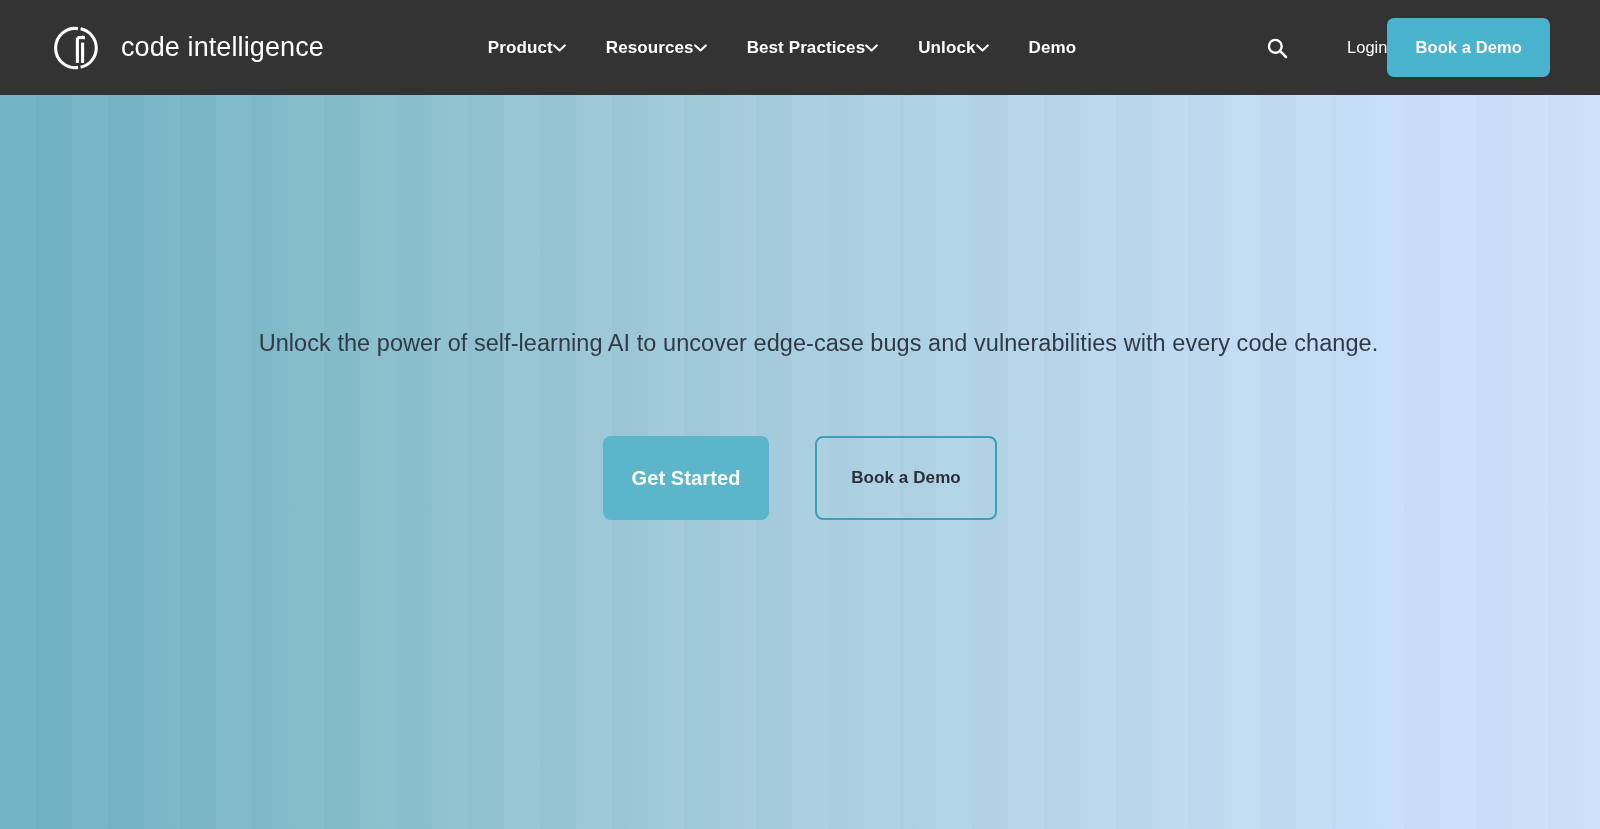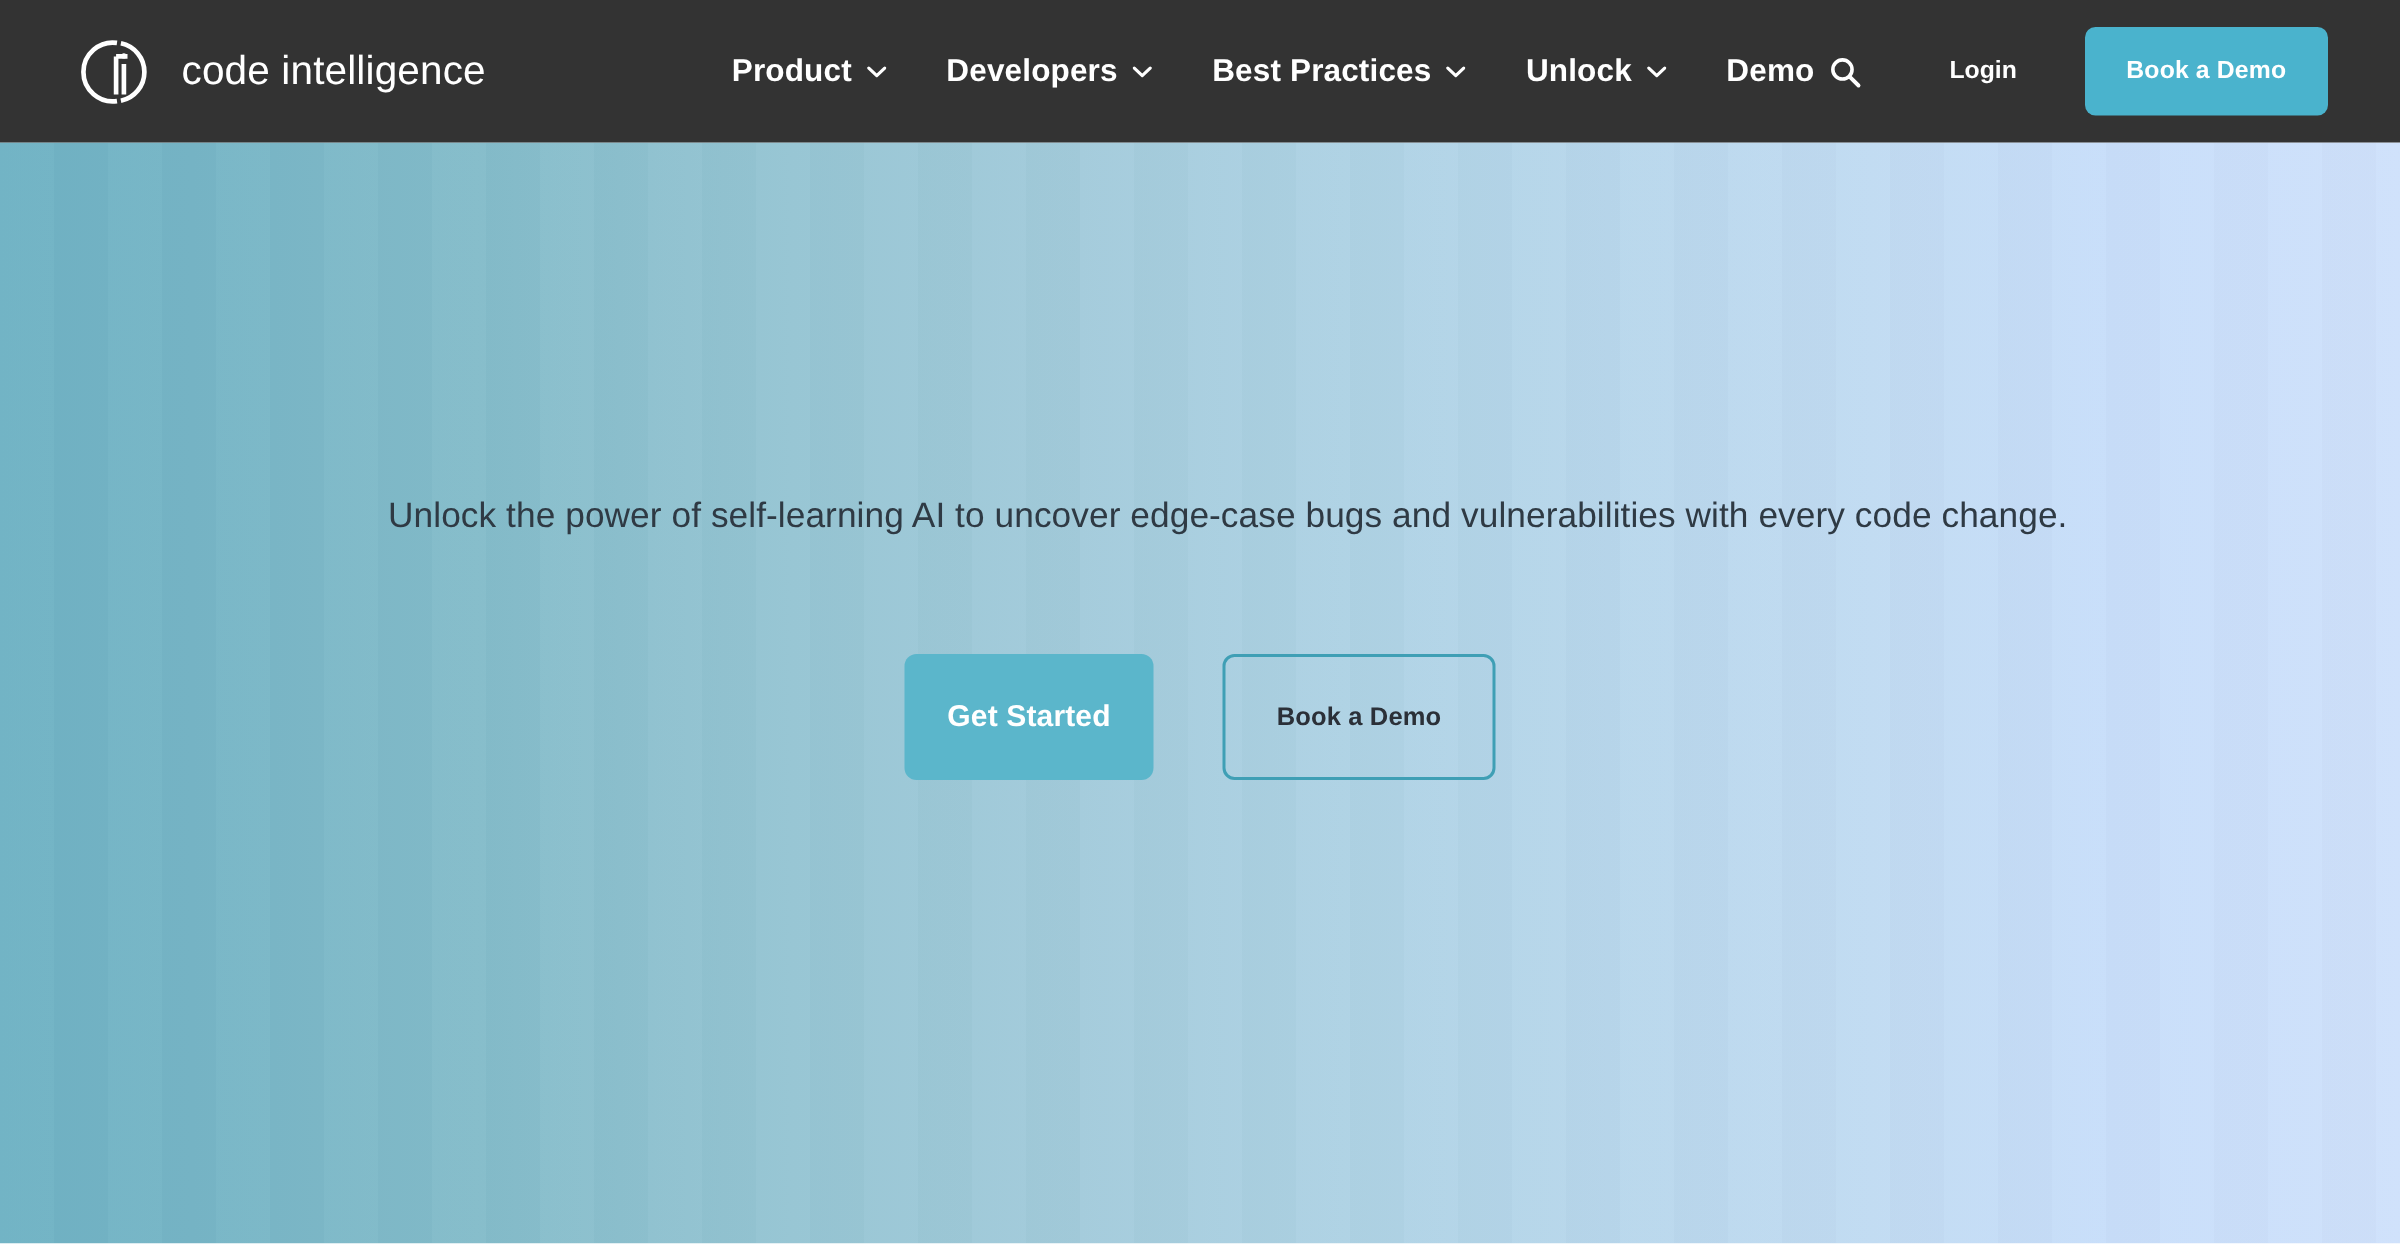--- a/index.html
+++ b/index.html
@@ -49,23 +49,22 @@
   
   .main-nav {
     display:flex;
     align-items:center;
     gap:40px;
     margin-left:164px;
   }
   .nav-item {
     display:flex;
     align-items:center;
-    gap:10px;
-    color:#ffffff;
-    font-size:21px;
+    color:#ffffff;
+    font-size:17px;
     font-weight:700;
     letter-spacing:0.1px;
     white-space:nowrap;
     cursor:pointer;
     text-decoration:none;
   }
   .chev {
     display:block;
     width:13px; height:8px;
     flex:0 0 auto;
@@ -81,24 +80,23 @@
   .search-btn {
     width:40px; height:40px;
     display:flex; align-items:center; justify-content:center;
     background:none; border:none; cursor:pointer;
     margin-right:50px;
   }
   .search-btn svg { display:block; }
   .login-link {
     color:#ffffff;
     font-size:16.5px;
-    font-weight:700;
+    font-weight:400;
     text-decoration:none;
     cursor:pointer;
-    margin-right:45px;
     white-space:nowrap;
   }
   .demo-btn {
     background:#4ab3cd;
     color:#ffffff;
     font-size:16.5px;
     font-weight:700;
     border:none;
     border-radius:7px;
     padding:0 28px;
@@ -225,21 +223,21 @@
     <nav class="main-nav">
 
       <a class="nav-item" href="#">
         <span>Product</span>
         <svg class="chev" viewBox="0 0 13 8">
           <path d="M1.2 1.4 L6.5 6.4 L11.8 1.4" fill="none" stroke="#ffffff" stroke-width="2.1" stroke-linecap="round" stroke-linejoin="round"></path>
         </svg>
       </a>
 
       <a class="nav-item" href="#">
-        <span>Developers</span>
+        <span>Resources</span>
         <svg class="chev" viewBox="0 0 13 8">
           <path d="M1.2 1.4 L6.5 6.4 L11.8 1.4" fill="none" stroke="#ffffff" stroke-width="2.1" stroke-linecap="round" stroke-linejoin="round"></path>
         </svg>
       </a>
 
       <a class="nav-item" href="#">
         <span>Best Practices</span>
         <svg class="chev" viewBox="0 0 13 8">
           <path d="M1.2 1.4 L6.5 6.4 L11.8 1.4" fill="none" stroke="#ffffff" stroke-width="2.1" stroke-linecap="round" stroke-linejoin="round"></path>
         </svg>

